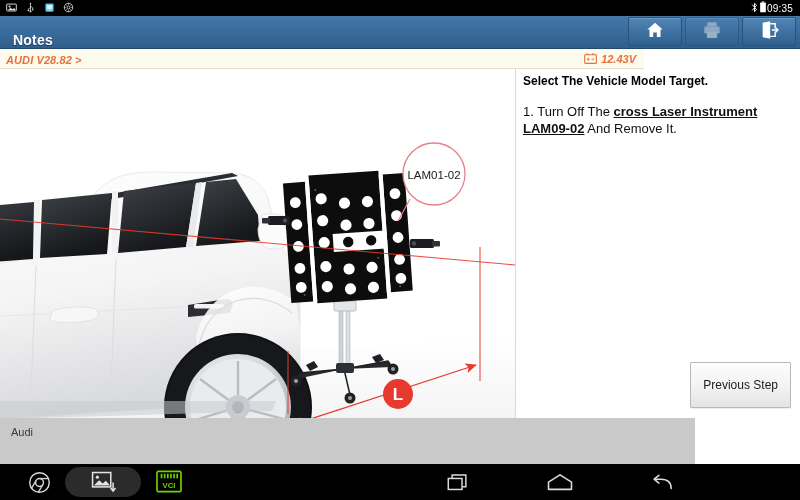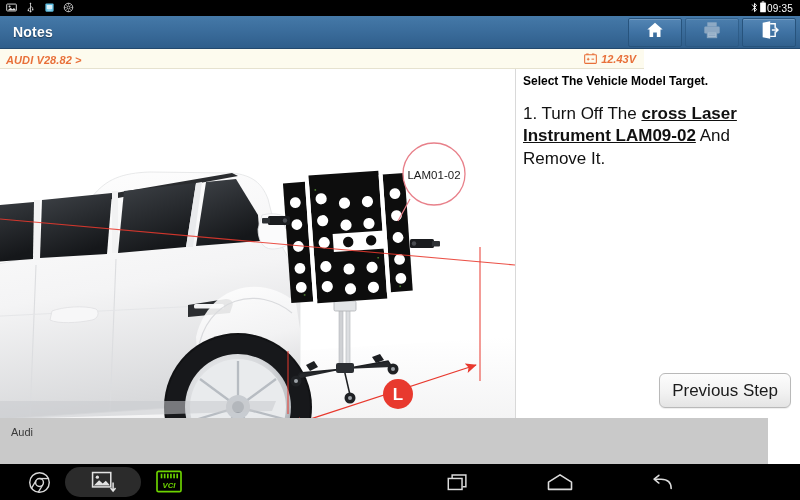--- a/index.html
+++ b/index.html
@@ -19,21 +19,21 @@
   .sb-left { display:flex; align-items:center; gap:8px; padding-left:6px; flex:1; }
   .sb-right { display:flex; align-items:center; padding-right:7px; }
   .sb-ico { display:block; }
   .sb-time { color:#fff; font-size:10px; letter-spacing:.2px; font-family:"Liberation Sans",sans-serif; }
 
   
   .header {
     position:absolute; left:0; top:16px; width:800px; height:33px;
     background:linear-gradient(180deg,#4579a8 0%,#3b6d9c 45%,#2f5e8b 100%);
     border-bottom:1px solid #23496e;
-    display:flex; align-items:center;
+    display:flex; align-items:flex-end;
   }
   .header-title {
     color:#ffffff; font-size:14px; font-weight:bold; padding-left:13px;
     text-shadow:0 1px 1px rgba(0,0,0,.45); letter-spacing:.2px; flex:1;
   }
   .header-actions { display:flex; align-items:center; height:33px; padding-right:4px; }
   .hbtn {
     width:54px; height:29px; margin-left:3px;
     background:linear-gradient(180deg,#5385b4 0%,#3f72a3 50%,#31618e 100%);
     border:1px solid #27537c; border-radius:2px;
@@ -70,49 +70,49 @@
     background:#d9d9d9;
   }
   .pane-right {
     position:absolute; left:516px; top:0; width:284px; height:349px;
     background:#ffffff; padding:5px 6px 0 7px;
   }
   .instr-title {
     font-size:12px; font-weight:bold; color:#000; line-height:1.25;
     margin-bottom:14px;
   }
-  .instr-line { font-size:17px; color:#111; line-height:1.32; }
+  .instr-line { font-size:13px; color:#111; line-height:1.32; }
   .instr-em { font-weight:bold; text-decoration:underline; }
 
   .btn-row {
     position:absolute; left:0; bottom:10px; width:284px;
     display:flex; justify-content:flex-end; gap:8px; padding-right:9px;
   }
   .gbtn {
-    min-width:90px; height:35px; padding:0 12px;
+    min-width:90px; height:46px; padding:0 12px;
     background:linear-gradient(180deg,#fdfdfd 0%,#f2f2f2 55%,#e4e4e4 100%);
-    border:1px solid #b9b9b9; border-radius:6px;
-    font-size:17px; color:#1b1b1b;
+    border:1px solid #b9b9b9; border-radius:1px;
+    font-size:12px; color:#1b1b1b;
     display:flex; align-items:center; justify-content:center;
     box-shadow:0 1px 1px rgba(0,0,0,.07);
   }
 
   
   .footer {
-    position:absolute; left:0; top:418px; width:768px; height:46px;
+    position:absolute; left:0; top:418px; width:695px; height:46px;
     background:#c9c9c9; padding:6px 0 0 11px;
   }
   .footer-line { font-size:11px; color:#3a3a3a; line-height:1.48; }
 
   
   .navbar {
     position:absolute; left:0; top:464px; width:800px; height:36px;
     background:#000; display:flex; align-items:center;
   }
-  .nav-left { display:flex; align-items:center; gap:0px; padding-left:28px; width:40%;font-style:italic; }
+  .nav-left { display:flex; align-items:center; gap:0px; padding-left:28px; width:40%; }
   .nav-pill {
     width:76px; height:30px; background:#2b2b2b; border-radius:15px;
     display:flex; align-items:center; justify-content:center; margin:0 14px;
   }
   .nav-right { flex:1; display:flex; align-items:center; justify-content:center; gap:78px; }
   .nav-ico { display:flex; align-items:center; justify-content:center; }
 
   
   .diagram { position:absolute; left:0; top:0; width:515px; height:349px; }
 </style>

